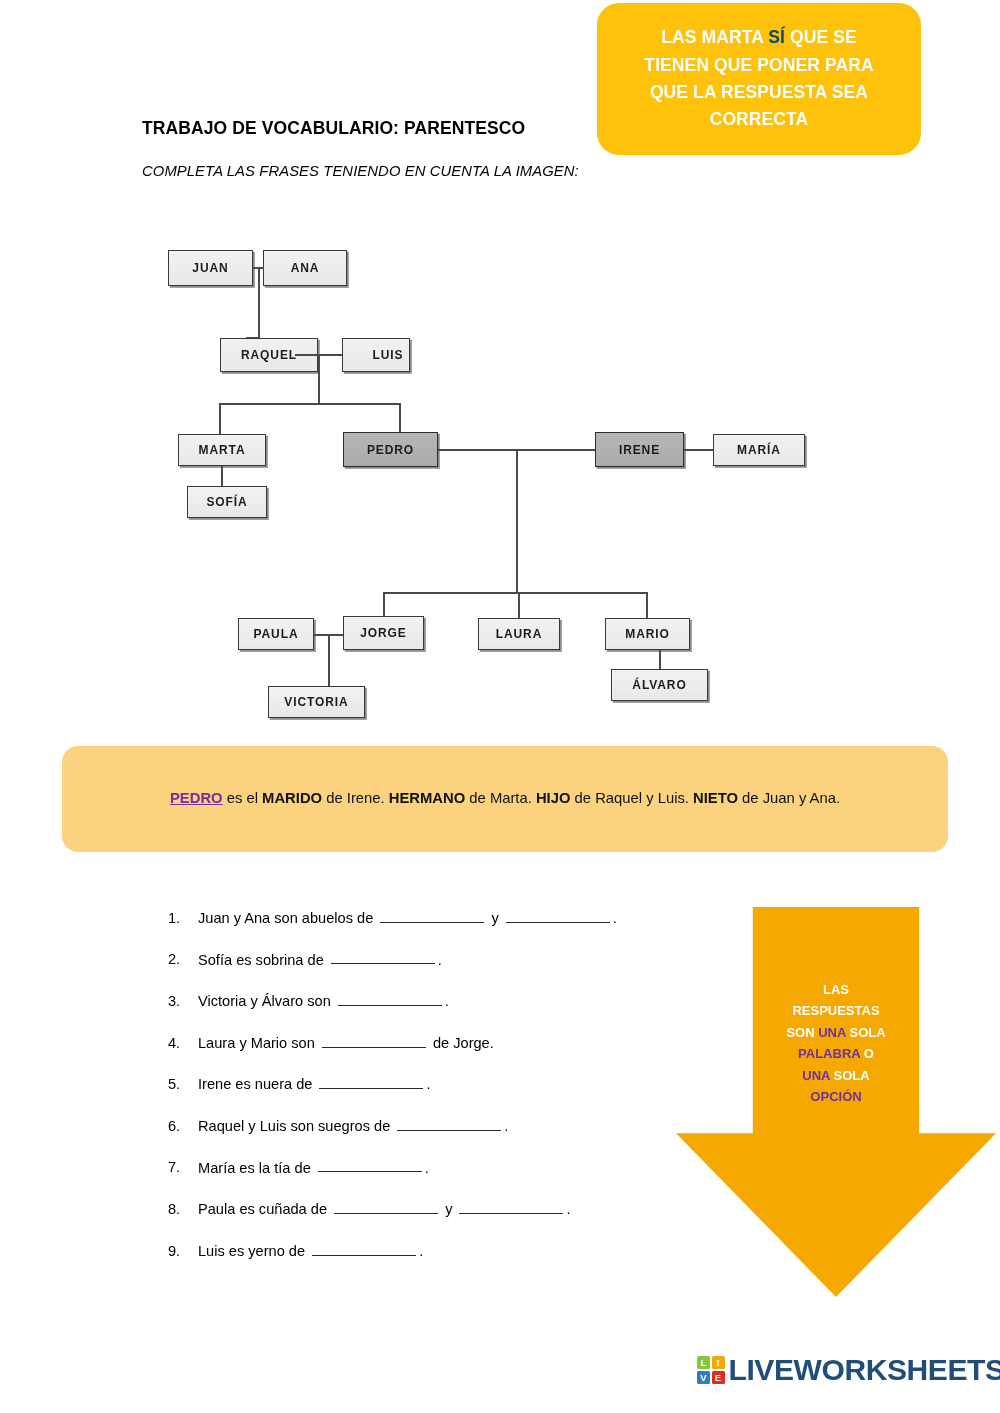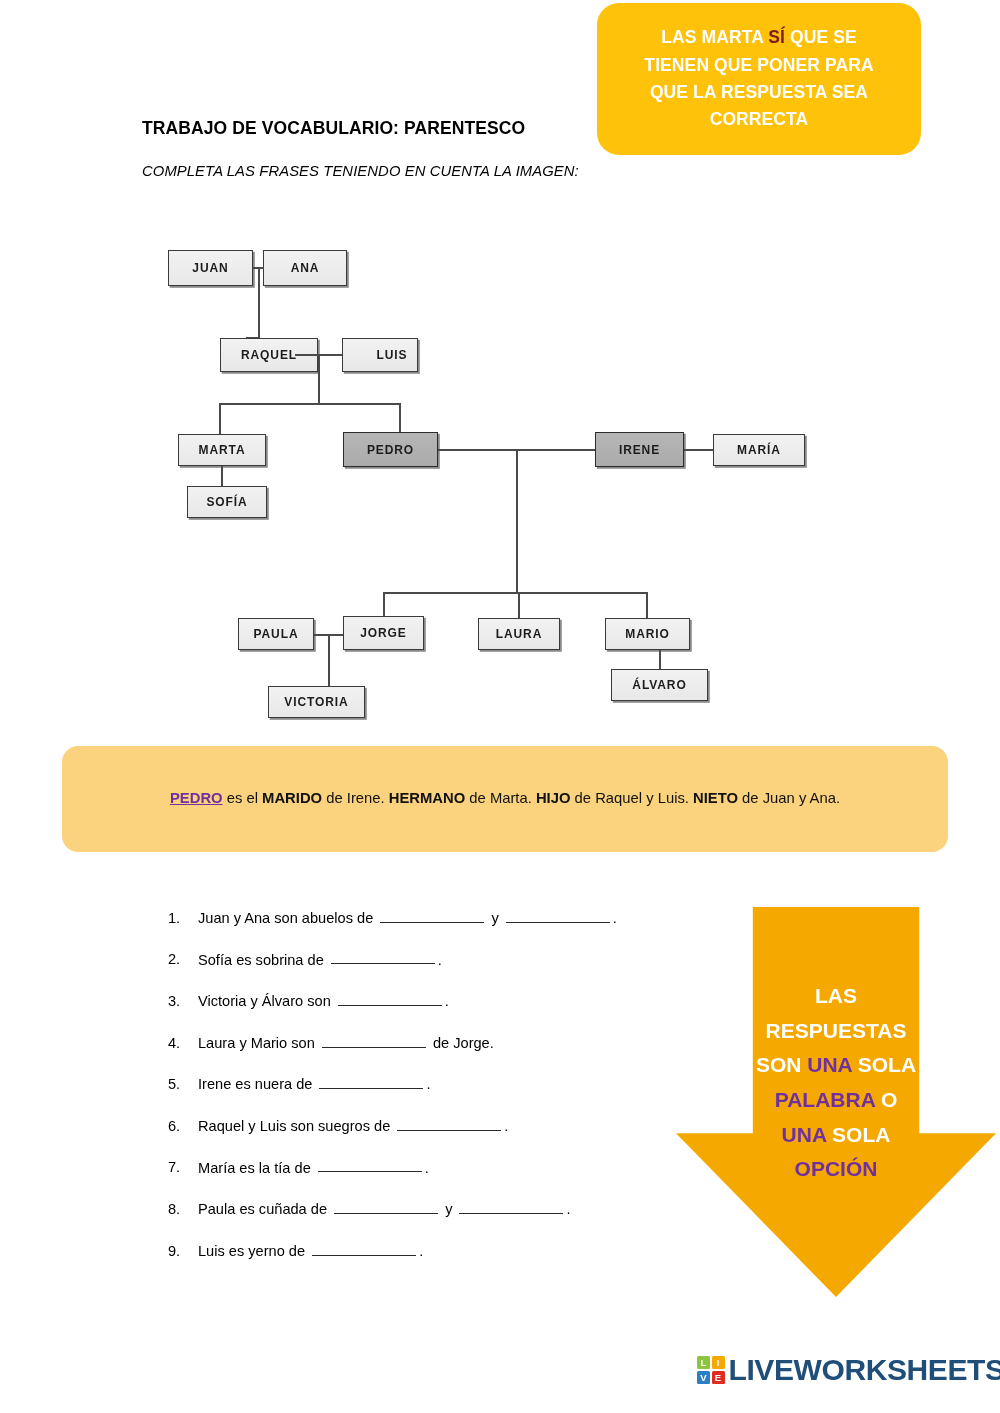--- a/index.html
+++ b/index.html
@@ -32,21 +32,21 @@
     padding: 6px 18px;
   }
   .tip-box .tip-text {
     text-align: center;
     font-weight: bold;
     font-size: 17.5px;
     line-height: 1.56;
     color: #ffffff;
     letter-spacing: 0.1px;
   }
-  .tip-box .hl { color: #7f1d1d; }
+  .tip-box .hl { color: #0c4a6e; }
 
   
   .doc-title {
     position: absolute;
     left: 142px;
     top: 118px;
     font-size: 17.5px;
     font-weight: bold;
     letter-spacing: 0.1px;
     white-space: nowrap;
@@ -171,21 +171,21 @@
     clip-path: polygon(24% 0%, 76% 0%, 76% 58%, 100% 58%, 50% 100%, 0% 58%, 24% 58%);
   }
   .arrow-text {
     position: absolute;
     left: 50%;
     top: 72px;
     transform: translateX(-50%);
     width: 186px;
     text-align: center;
     font-weight: bold;
-    font-size: 21px;
+    font-size: 13px;
     line-height: 1.65;
     color: #ffffff;
   }
   .arrow-text .hl { color: #7030A0; }
 
   
   .logo {
     position: absolute;
     left: 697px;
     top: 1353px;
@@ -246,21 +246,21 @@
 
   <div class="link h" style="left:253px; top:267px; width:11px;"></div>
 
   <div class="link v" style="left:258px; top:267px; height:71px;"></div>
   <div class="link h" style="left:246px; top:337px; width:14px;"></div>
   <div class="link v" style="left:246px; top:337px; height:2px;"></div>
 
   <div class="node" style="left:197px; top:338px; width:98px; height:34px;margin-left:23px;">
     <span>RAQUEL</span>
   </div>
-  <div class="node" style="left:342px; top:338px; width:76px; height:34px;padding-left:24px;">
+  <div class="node" style="left:342px; top:338px; width:68px; height:34px;padding-left:24px;">
     <span>LUIS</span>
   </div>
   <div class="link h" style="left:295px; top:354px; width:47px;"></div>
 
   <div class="link v" style="left:318px; top:354px; height:50px;"></div>
   <div class="link h" style="left:219px; top:403px; width:182px;"></div>
   <div class="link v" style="left:219px; top:403px; height:33px;"></div>
   <div class="link v" style="left:399px; top:403px; height:33px;"></div>
 
   <div class="node" style="left:178px; top:434px; width:88px; height:32px;">

